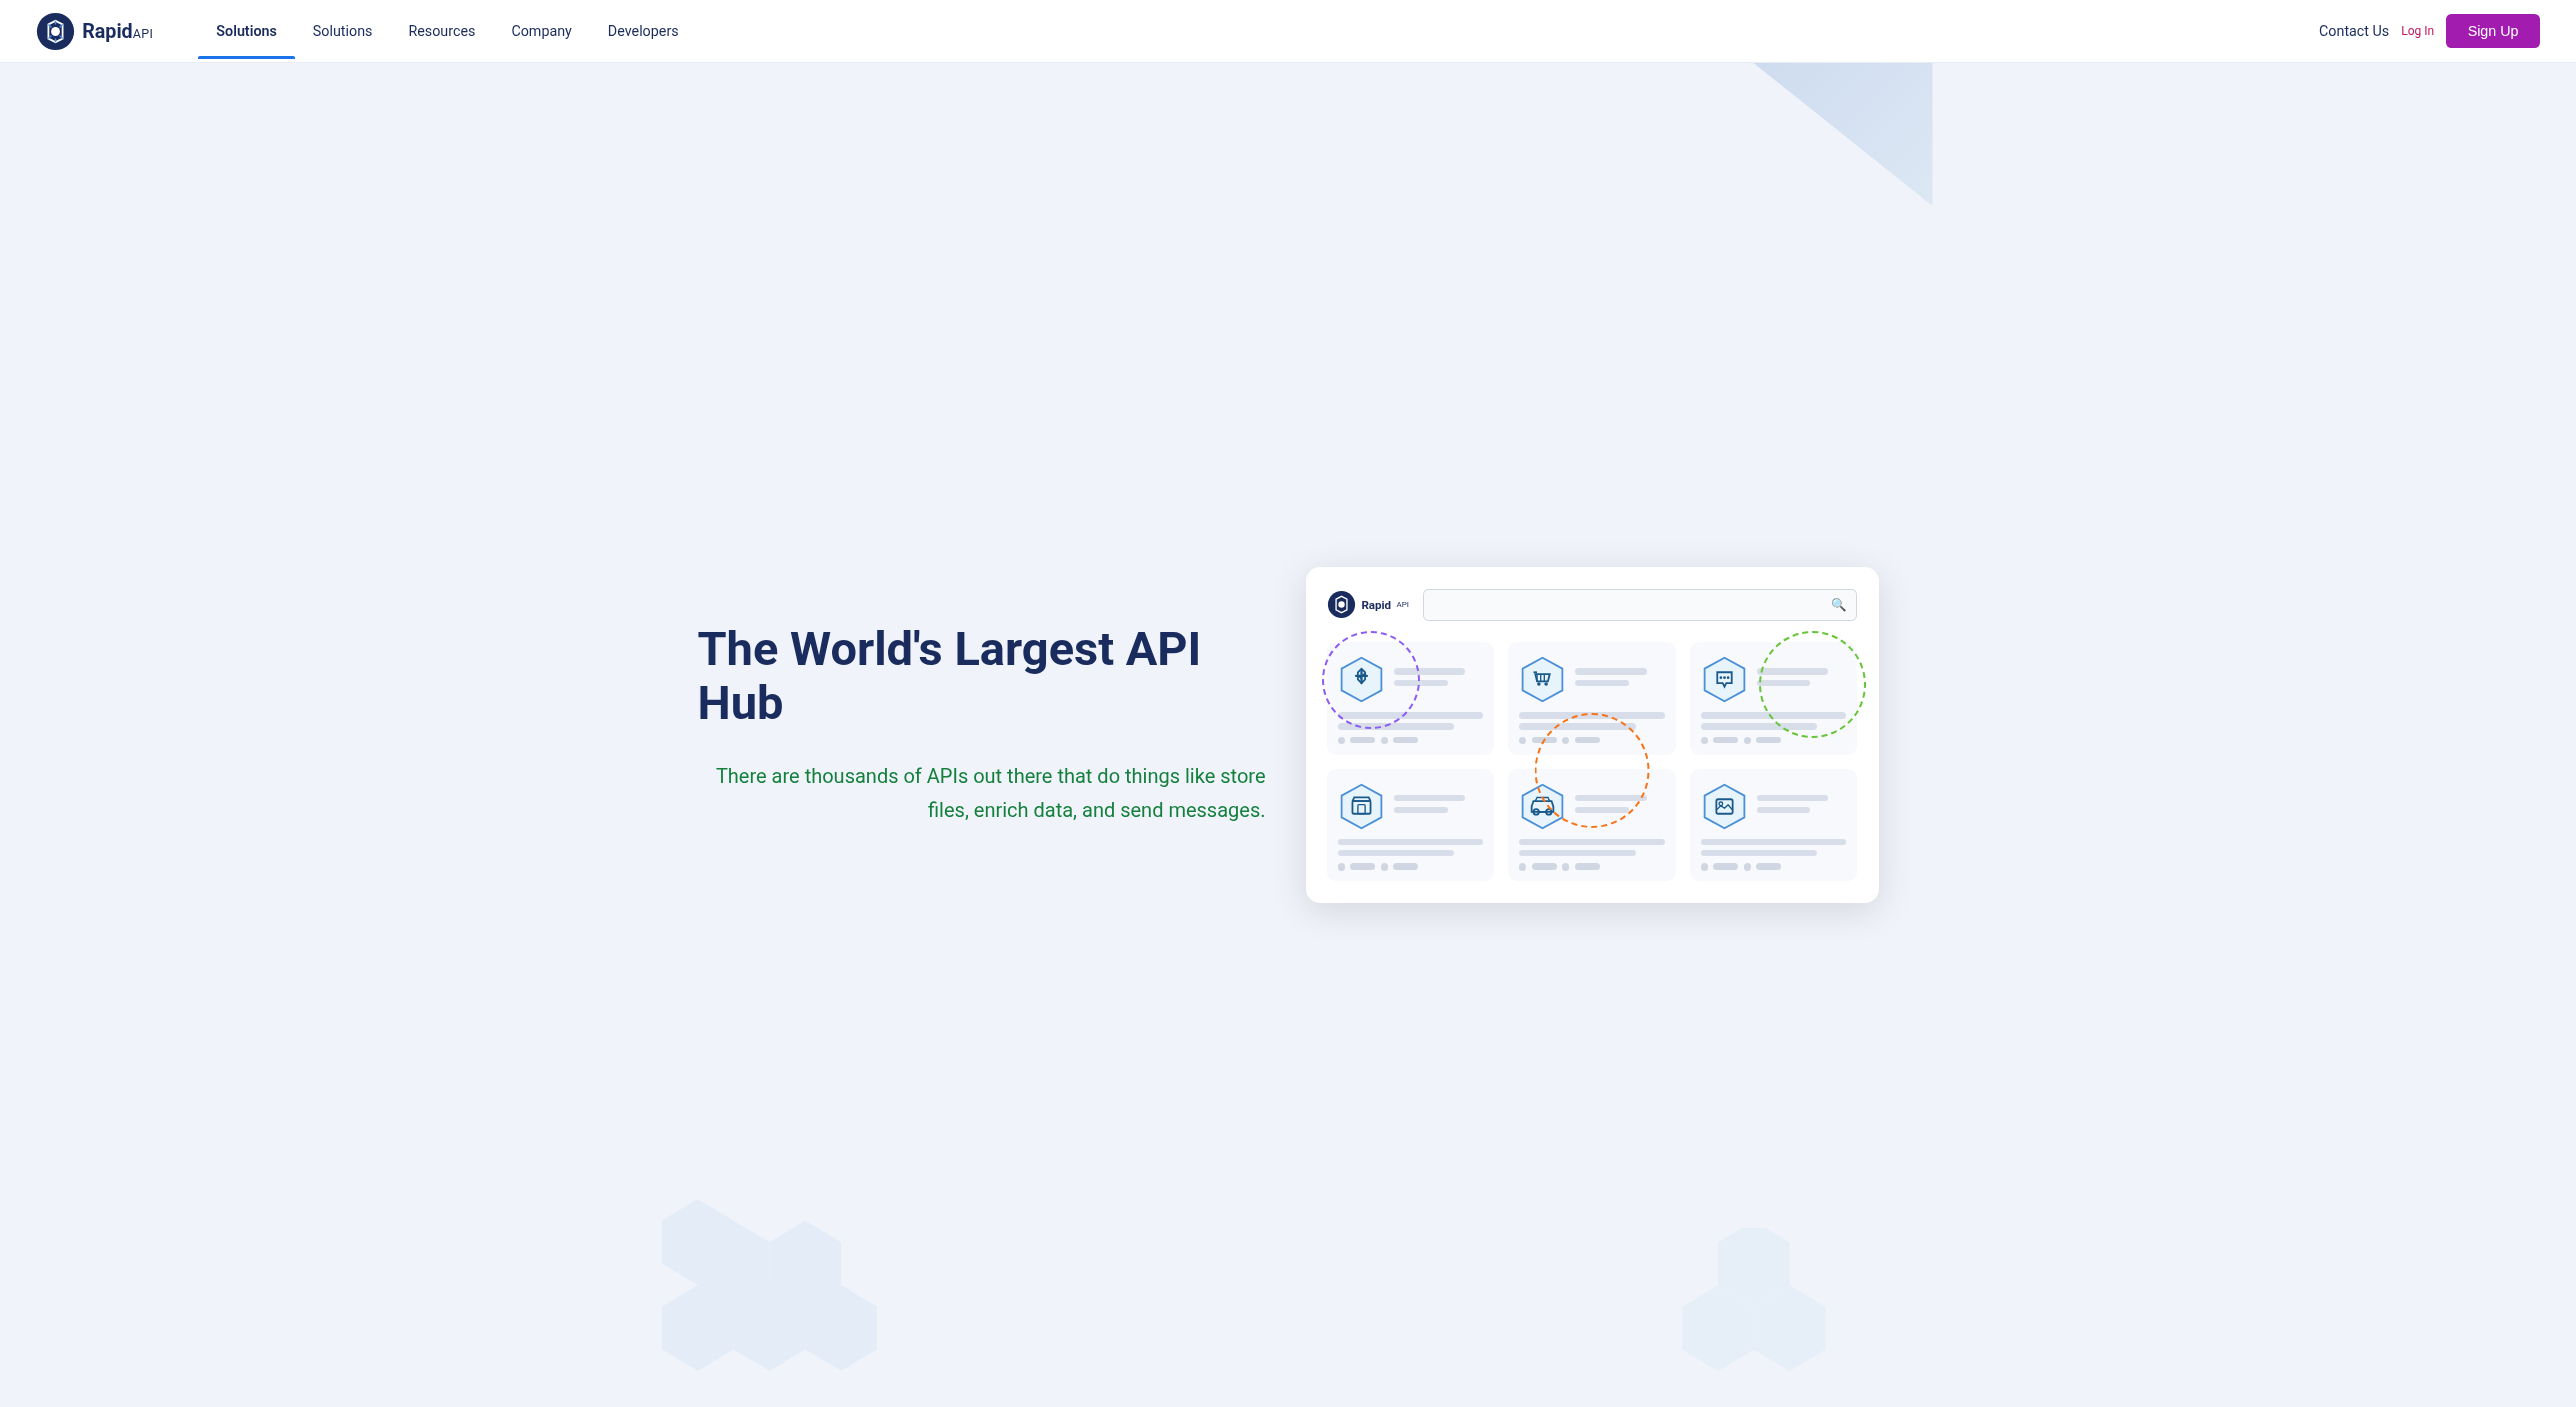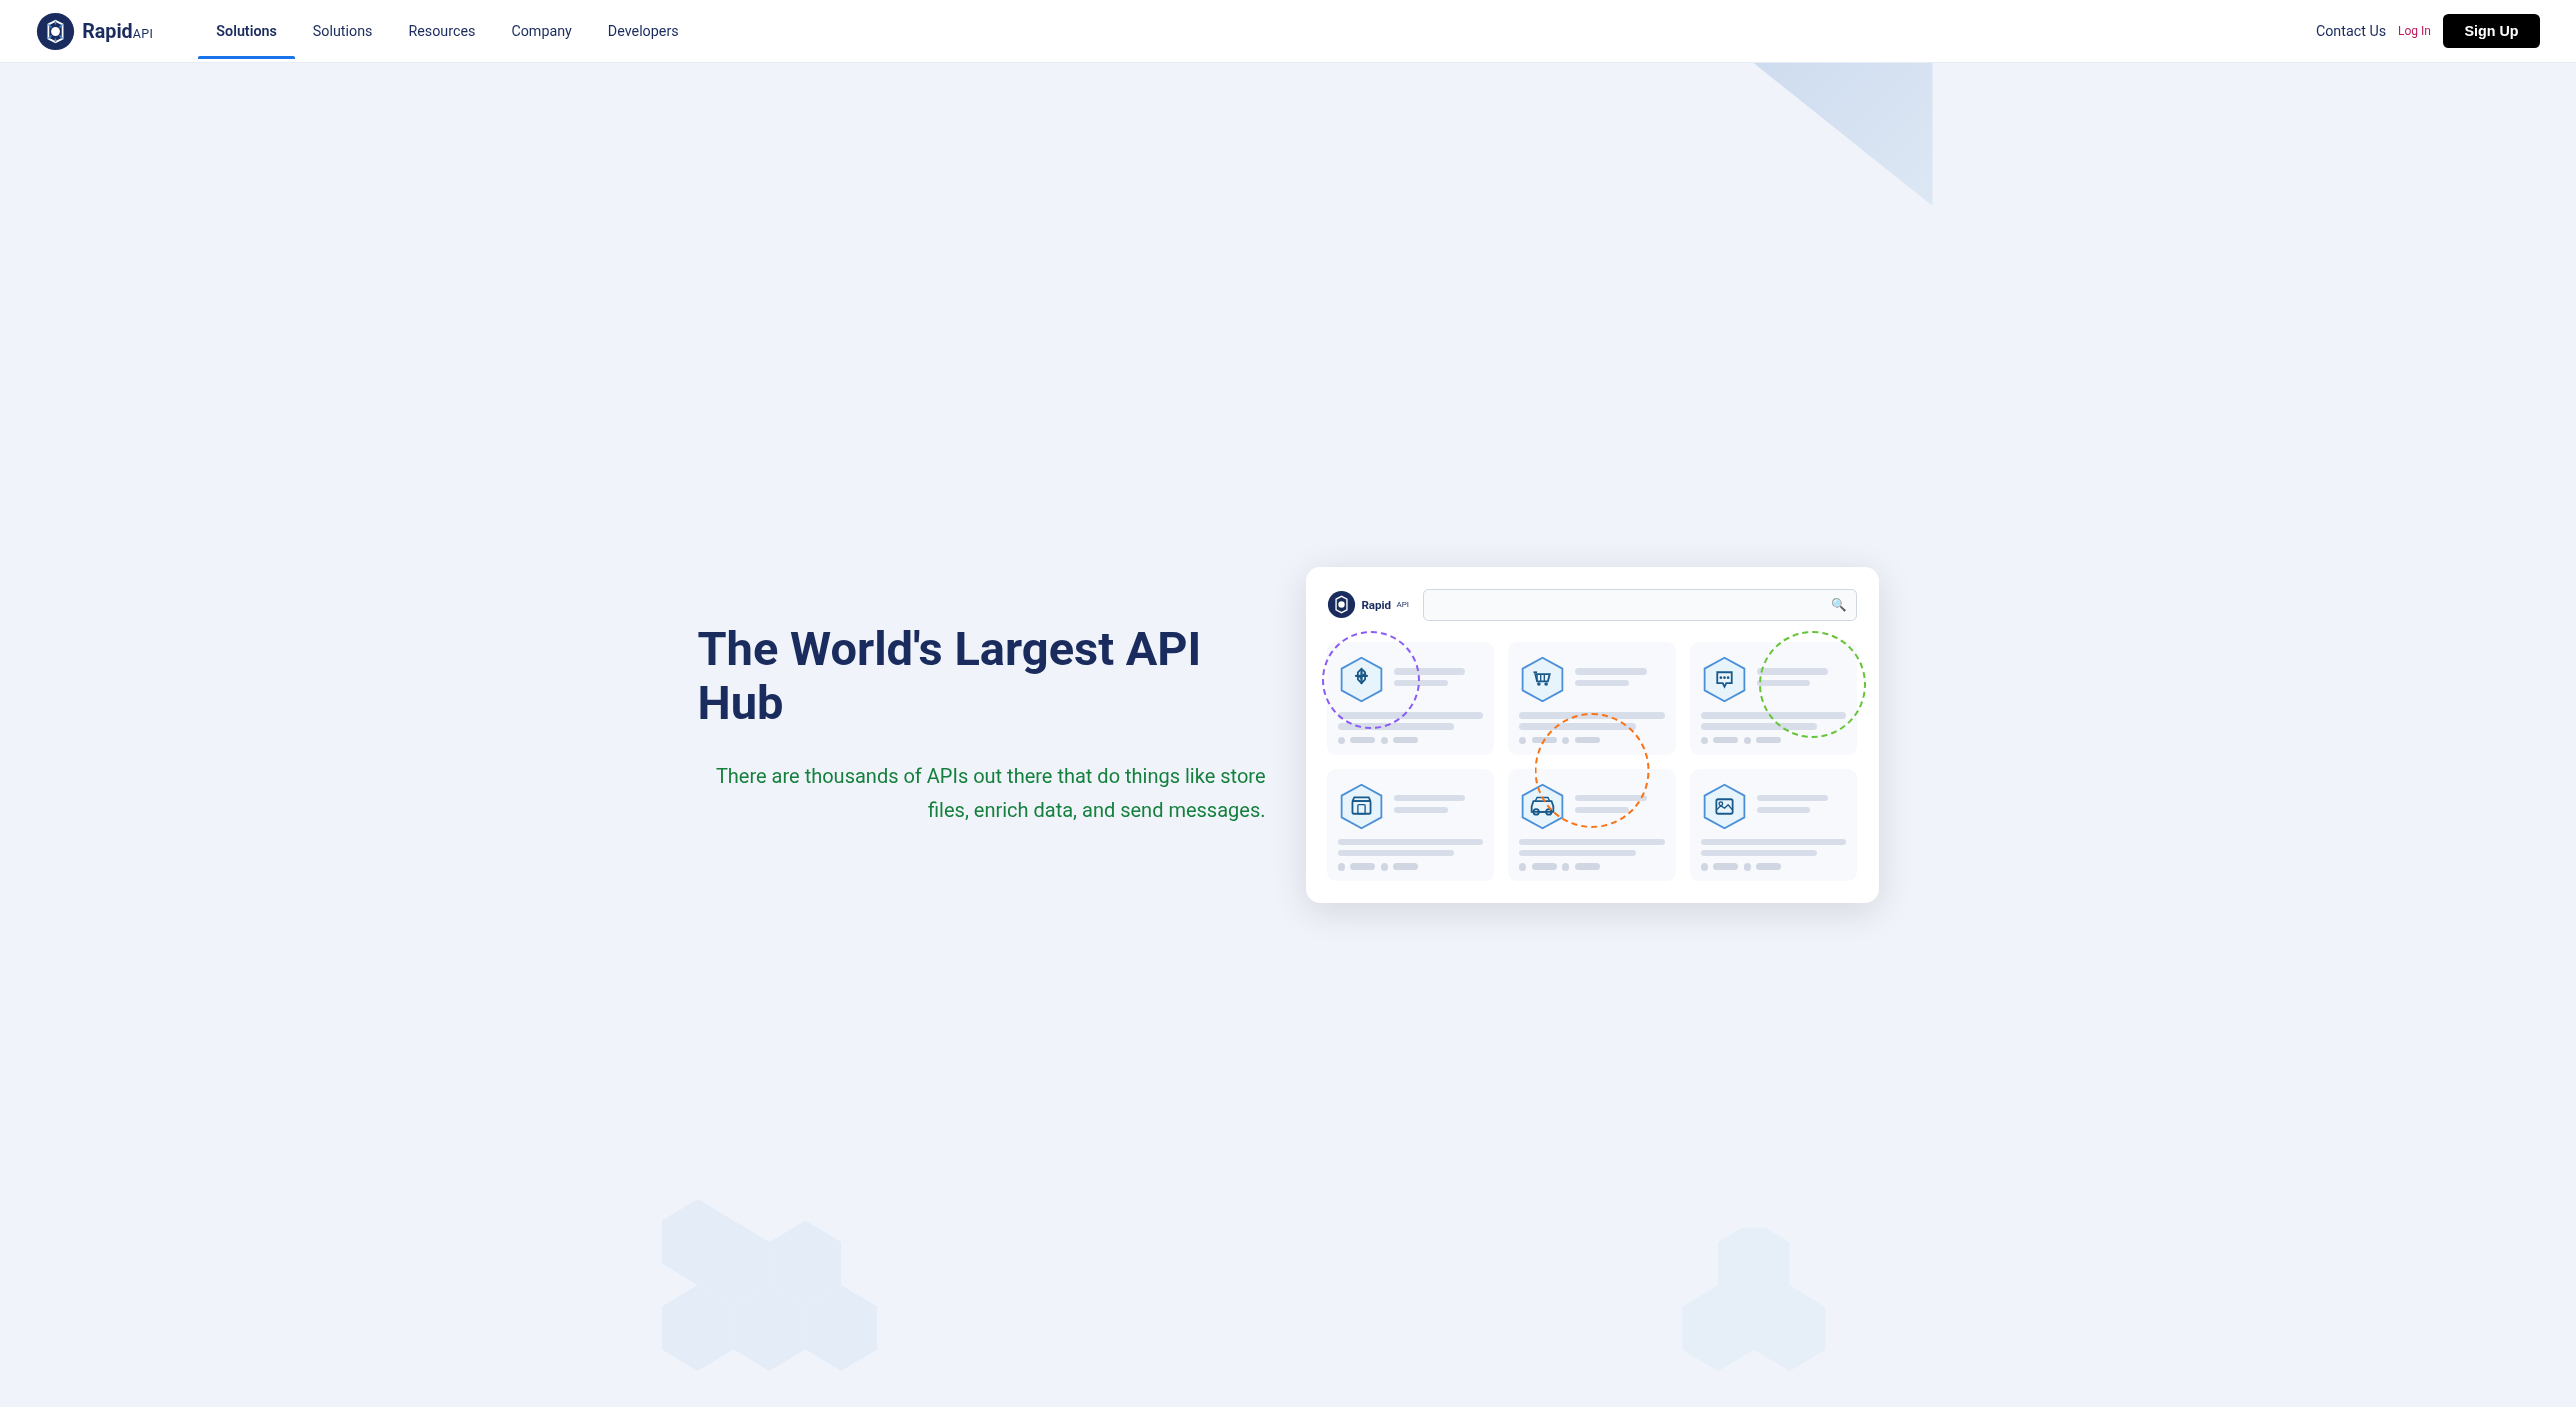--- a/index.html
+++ b/index.html
@@ -88,27 +88,27 @@
       text-decoration: none;
       cursor: pointer;
     }
     .nav-login {
       font-size: 12px;
       color: #be185d;
       text-decoration: none;
       cursor: pointer;
     }
     .nav-signup {
-      background: #000000;
+      background: #a21caf;
       color: #fff;
       border: none;
       border-radius: 5.4px;
       padding: 9px 21.5px;
       font-size: 14.3px;
-      font-weight: 700;
+      font-weight: 400;
       cursor: pointer;
     }
 
     
     .hero {
       display: flex;
       align-items: center;
       padding: 54px 54px 54px 54px;
       max-width: 1289px;
       margin: 0 auto;

